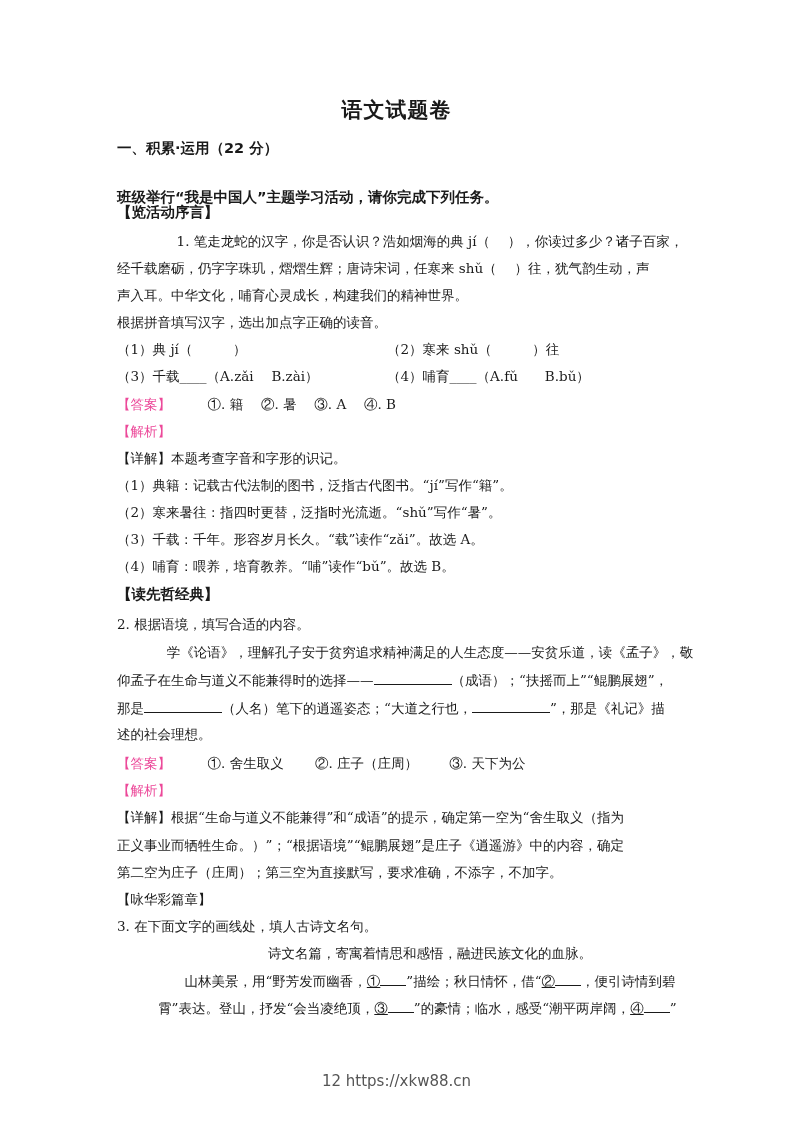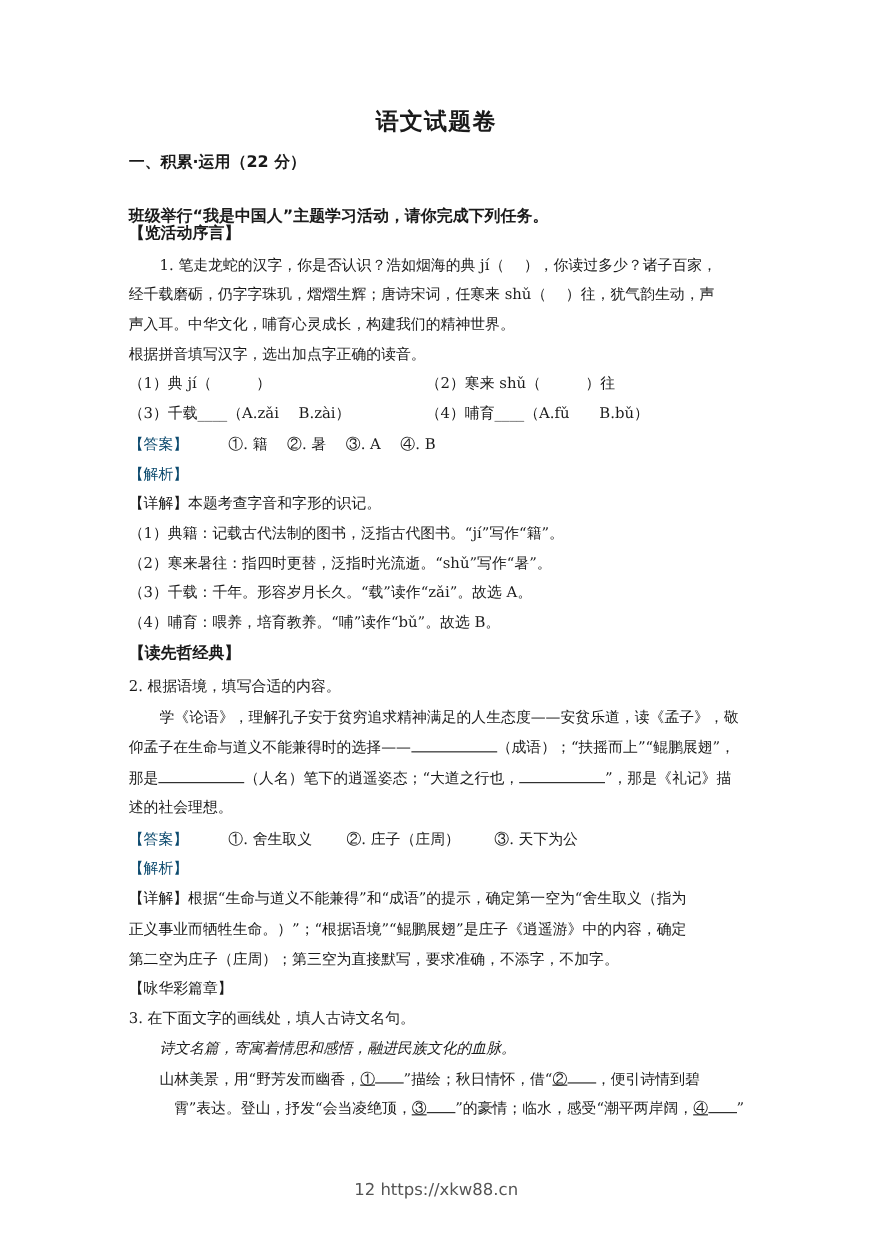--- a/index.html
+++ b/index.html
@@ -8,22 +8,22 @@
       font-family: "DejaVu Serif", "Liberation Serif", serif;
       color: #1a1a1a;
     }
     .page { position: absolute; left: 0; top: 0; width: 793px; height: 1109px; }
     .title {
       position: absolute; left: 0; width: 793px; top: 96px; text-align: center;
       font-family: "DejaVu Sans", sans-serif; font-weight: bold; font-size: 21px; letter-spacing: 1px;
     }
     .line { position: absolute; left: 117px; width: 570px; font-size: 13.5px; line-height: 18px; white-space: nowrap; }
     .bold { font-family: "DejaVu Sans", sans-serif; font-weight: bold; font-size: 14.5px; }
-    .indent { padding-left: 28px; }
-    .label-blue { color: #0c4a6e; }
+    .indent { padding-left: 28px; text-align: center; }
+    .label-blue { color: #ec4899; }
     .gap { display: inline-block; }
     .u { text-decoration: underline; }
     .blank { display: inline-block; border-bottom: 1px solid #1a1a1a; height: 12px; vertical-align: baseline; }
     .col2 { position: absolute; left: 270px; }
     .footer {
       position: absolute; left: 0; width: 793px; top: 1072px; text-align: center;
       font-family: "DejaVu Sans", sans-serif; font-size: 15px; color: #555555;
     }
   </style>
 </head>
@@ -78,21 +78,21 @@
     <span class="gap" style="width:28px;"></span>
     <span>①. 舍生取义　　 ②. 庄子（庄周）　　 ③. 天下为公</span>
   </div>
   <div class="line label-blue" style="top:781px;">【解析】</div>
   <div class="line" style="top:808px;">【详解】根据“生命与道义不能兼得”和“成语”的提示，确定第一空为“舍生取义（指为</div>
   <div class="line" style="top:836px;">正义事业而牺牲生命。）”；“根据语境”“鲲鹏展翅”是庄子《逍遥游》中的内容，确定</div>
   <div class="line" style="top:863px;">第二空为庄子（庄周）；第三空为直接默写，要求准确，不添字，不加字。</div>
 
   <div class="line" style="top:890px;">【咏华彩篇章】</div>
   <div class="line" style="top:917px;">3. 在下面文字的画线处，填人古诗文名句。</div>
-  <div class="line indent" style="top:944px;font-style:italic;">诗文名篇，寄寓着情思和感悟，融进民族文化的血脉。</div>
+  <div class="line indent" style="top:944px;">诗文名篇，寄寓着情思和感悟，融进民族文化的血脉。</div>
   <div class="line indent" style="top:972px;">
     <span>山林美景，用“野芳发而幽香，</span><span class="u">①</span><span class="blank" style="width:26px;"></span><span>”描绘；秋日情怀，借“</span><span class="u">②</span><span class="blank" style="width:26px;"></span><span>，便引诗情到碧</span>
   </div>
   <div class="line" style="top:999px;margin-left:41px;">
     <span>霄”表达。登山，抒发“会当凌绝顶，</span><span class="u">③</span><span class="blank" style="width:26px;"></span><span>”的豪情；临水，感受“潮平两岸阔，</span><span class="u">④</span><span class="blank" style="width:26px;"></span><span>”</span>
   </div>
 
   <div class="footer">12 https://xkw88.cn</div>
 </div>
 

